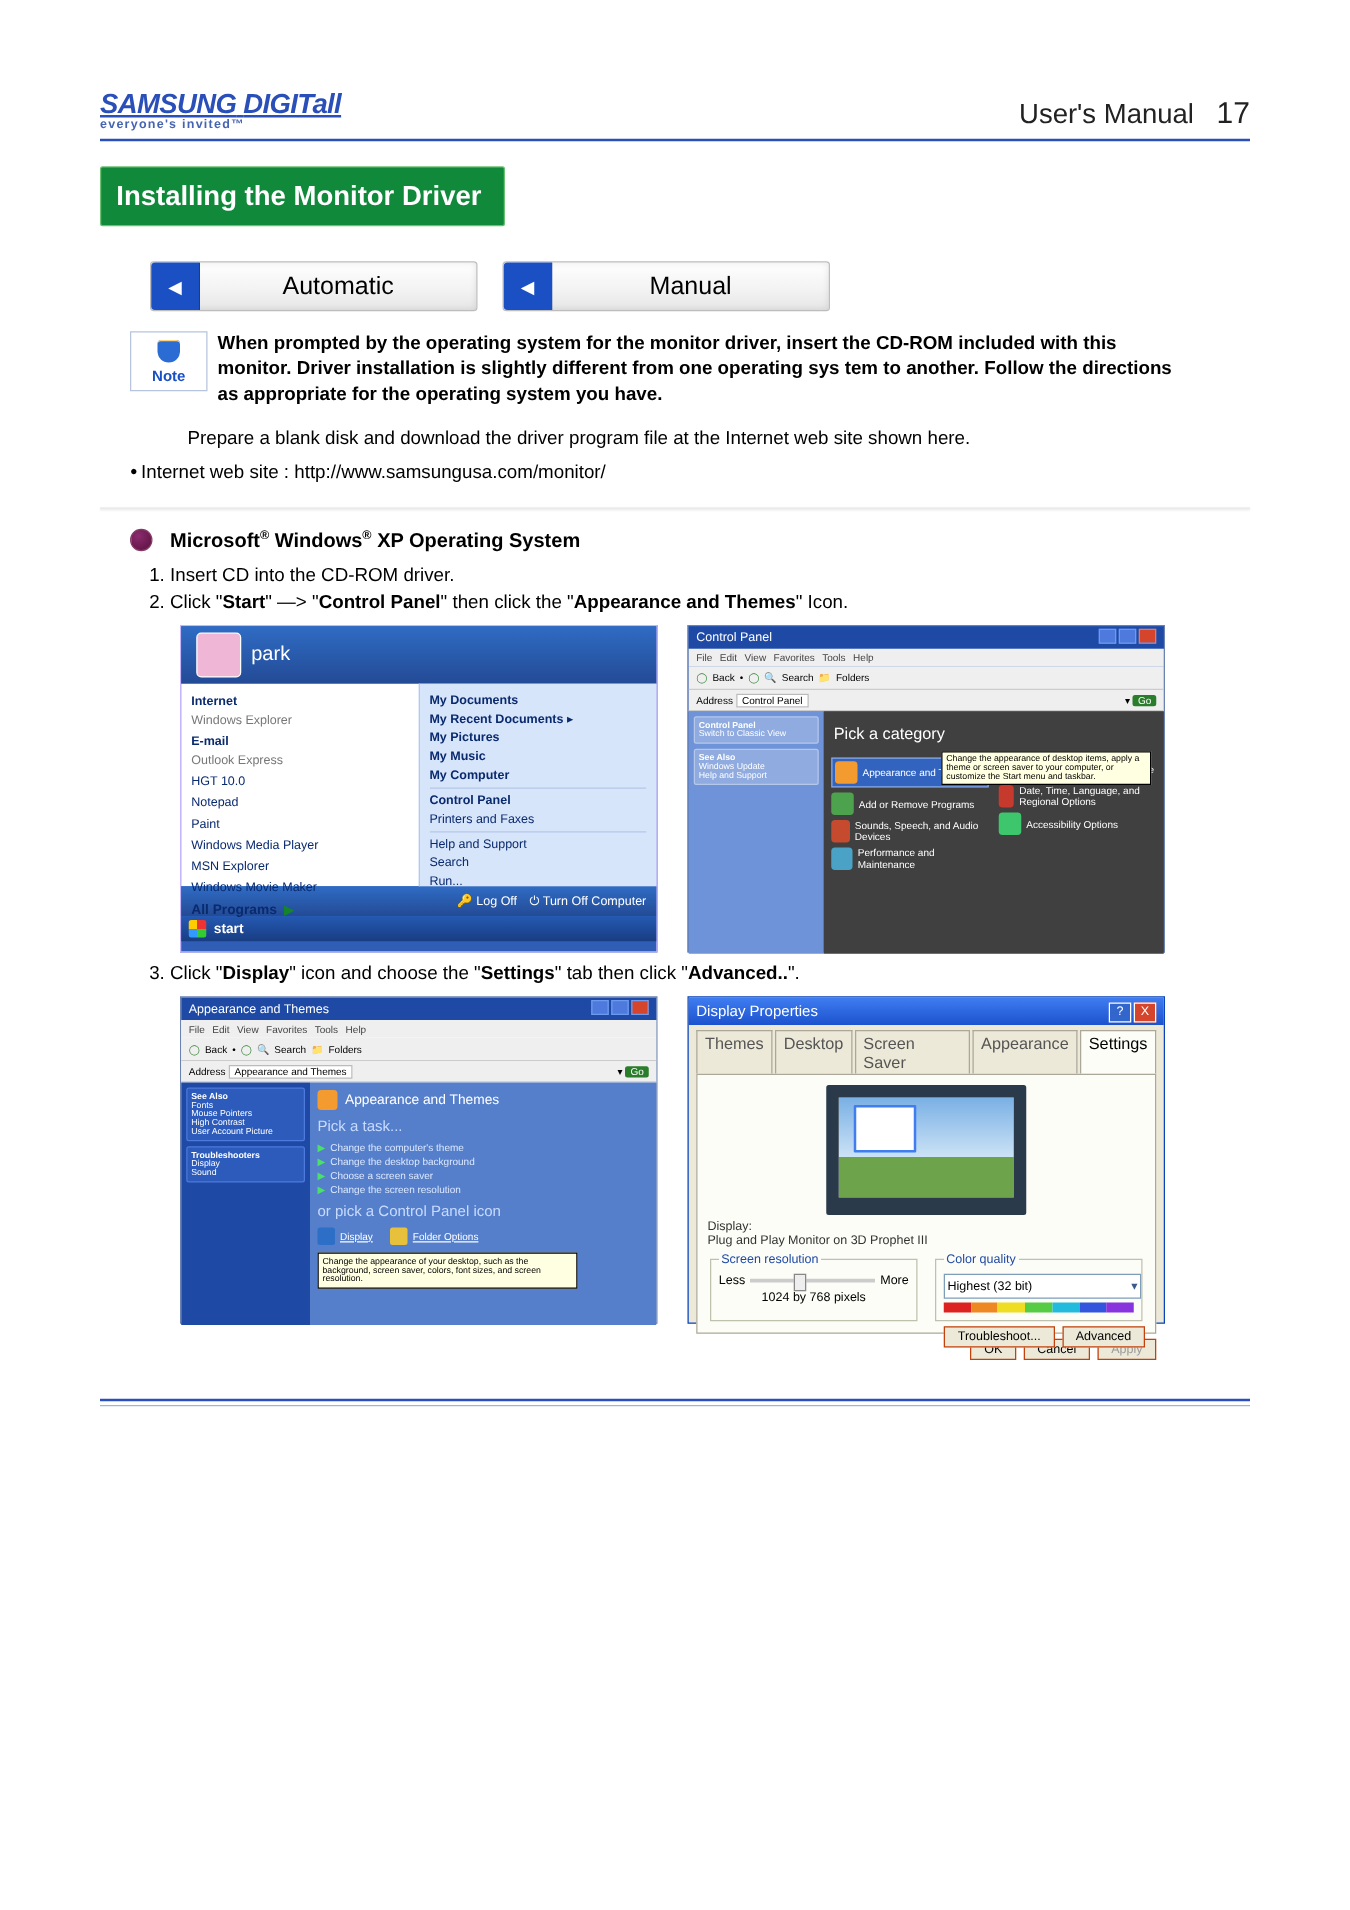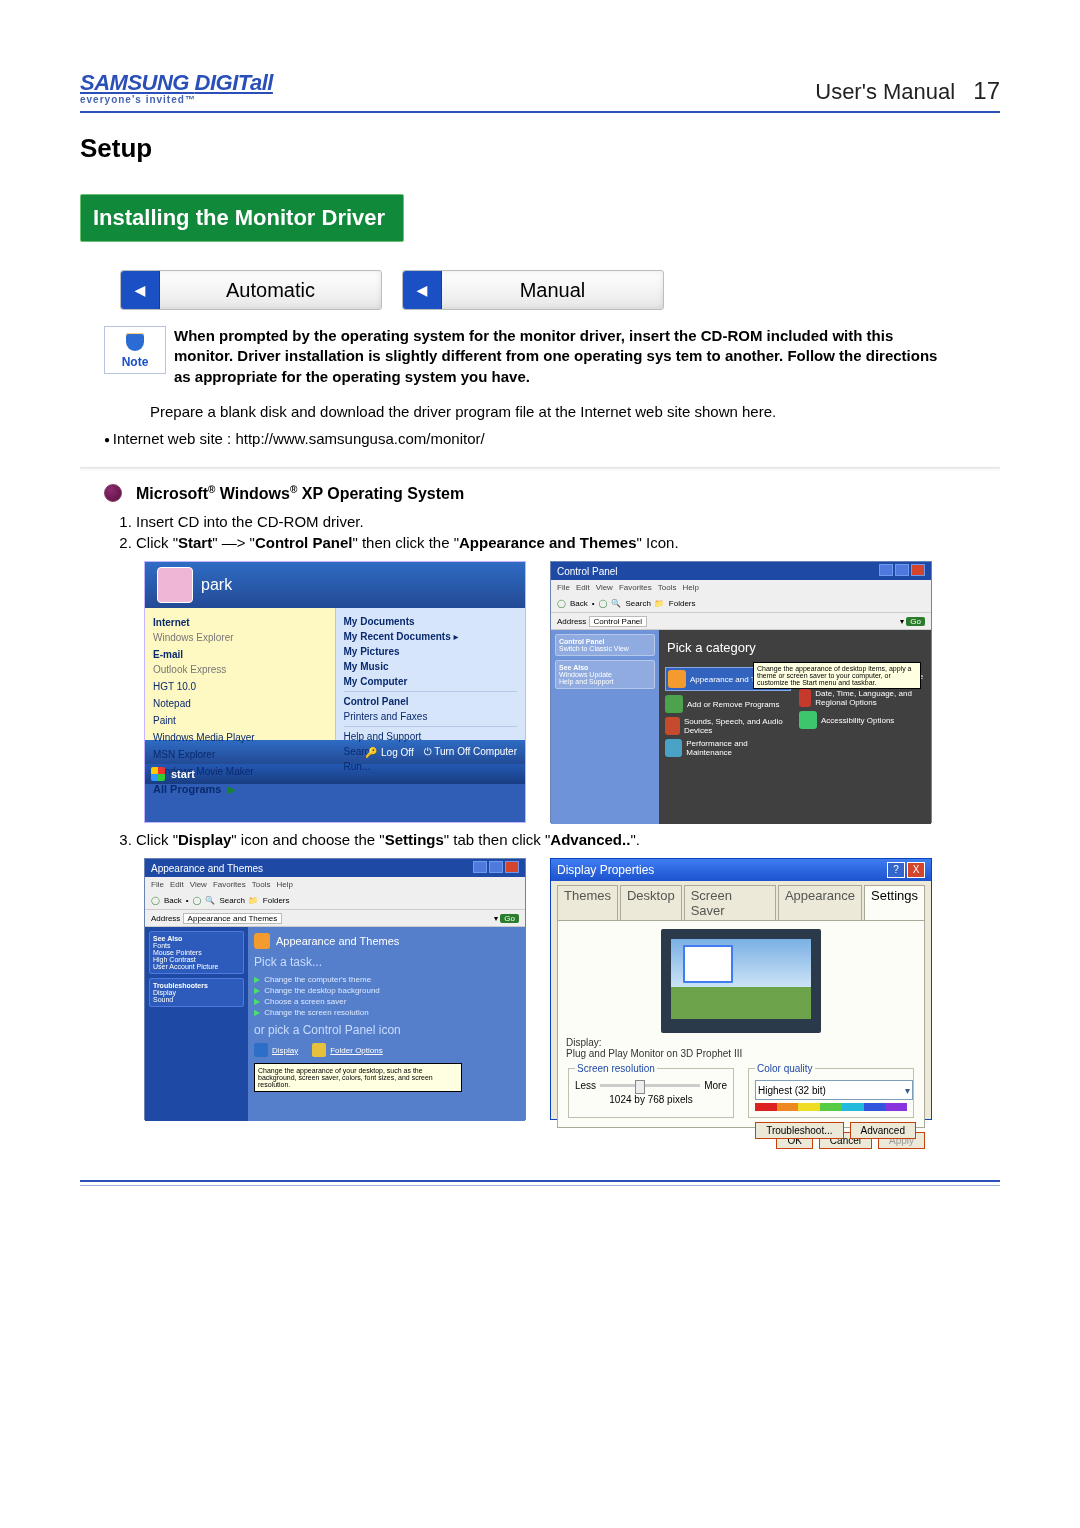--- a/index.html
+++ b/index.html
@@ -104,21 +104,21 @@
   .fig {
     border: 1px solid #6b83b3;
     background: #fff;
     position: relative;
   }
   
   .startmenu { width: 380px; height: 260px; background:#305eb7; border:1px solid #c4b5fd; }
   .sm-hdr { height: 46px; background: linear-gradient(#2f6cc4,#234a95); display:flex; align-items:center; padding:0 12px; gap:8px;}
   .sm-ava { width:34px; height:34px; background:#f0b6d6; border:1px solid #fff; border-radius:4px;}
   .sm-user { color:#fff; font-size:16px;}
-  .sm-body { display:flex; height: 132px; background:#fef9c3; }
+  .sm-body { display:flex; height: 162px; background:#ffffff; }
   .sm-left { width: 190px; padding:6px 8px; font-size:10px; color:#0a2a6e; line-height:1.5;}
   .sm-left div { padding:1px 0; }
   .sm-allprog { font-weight:bold; font-size:11px; padding-top:4px; display:flex; align-items:center; gap:6px;}
   .sm-allprog::after { content:"▶"; color:#15842a; font-size:10px;}
   .sm-right {
     width: 190px;
     padding:6px 8px;
     font-size:10px;
     background:#d7e5fb;
     border-left:1px solid #b6c8ea;
@@ -211,21 +211,20 @@
       <div class="tag">everyone's invited™</div>
     </div>
     <div class="hdr-right">
       <span>User's  Manual</span>
       <span class="pn">17</span>
     </div>
   </div>
   <div class="hdr-rule"></div>
 
   
-  <div class="setup-bar">Setup</div>
 
   <div class="green-bar">Installing the Monitor Driver</div>
 
   
   <div class="tabrow">
     <div class="tabbtn">
       <div class="cap">◀</div>
       <div class="lbl">Automatic</div>
     </div>
     <div class="tabbtn">

